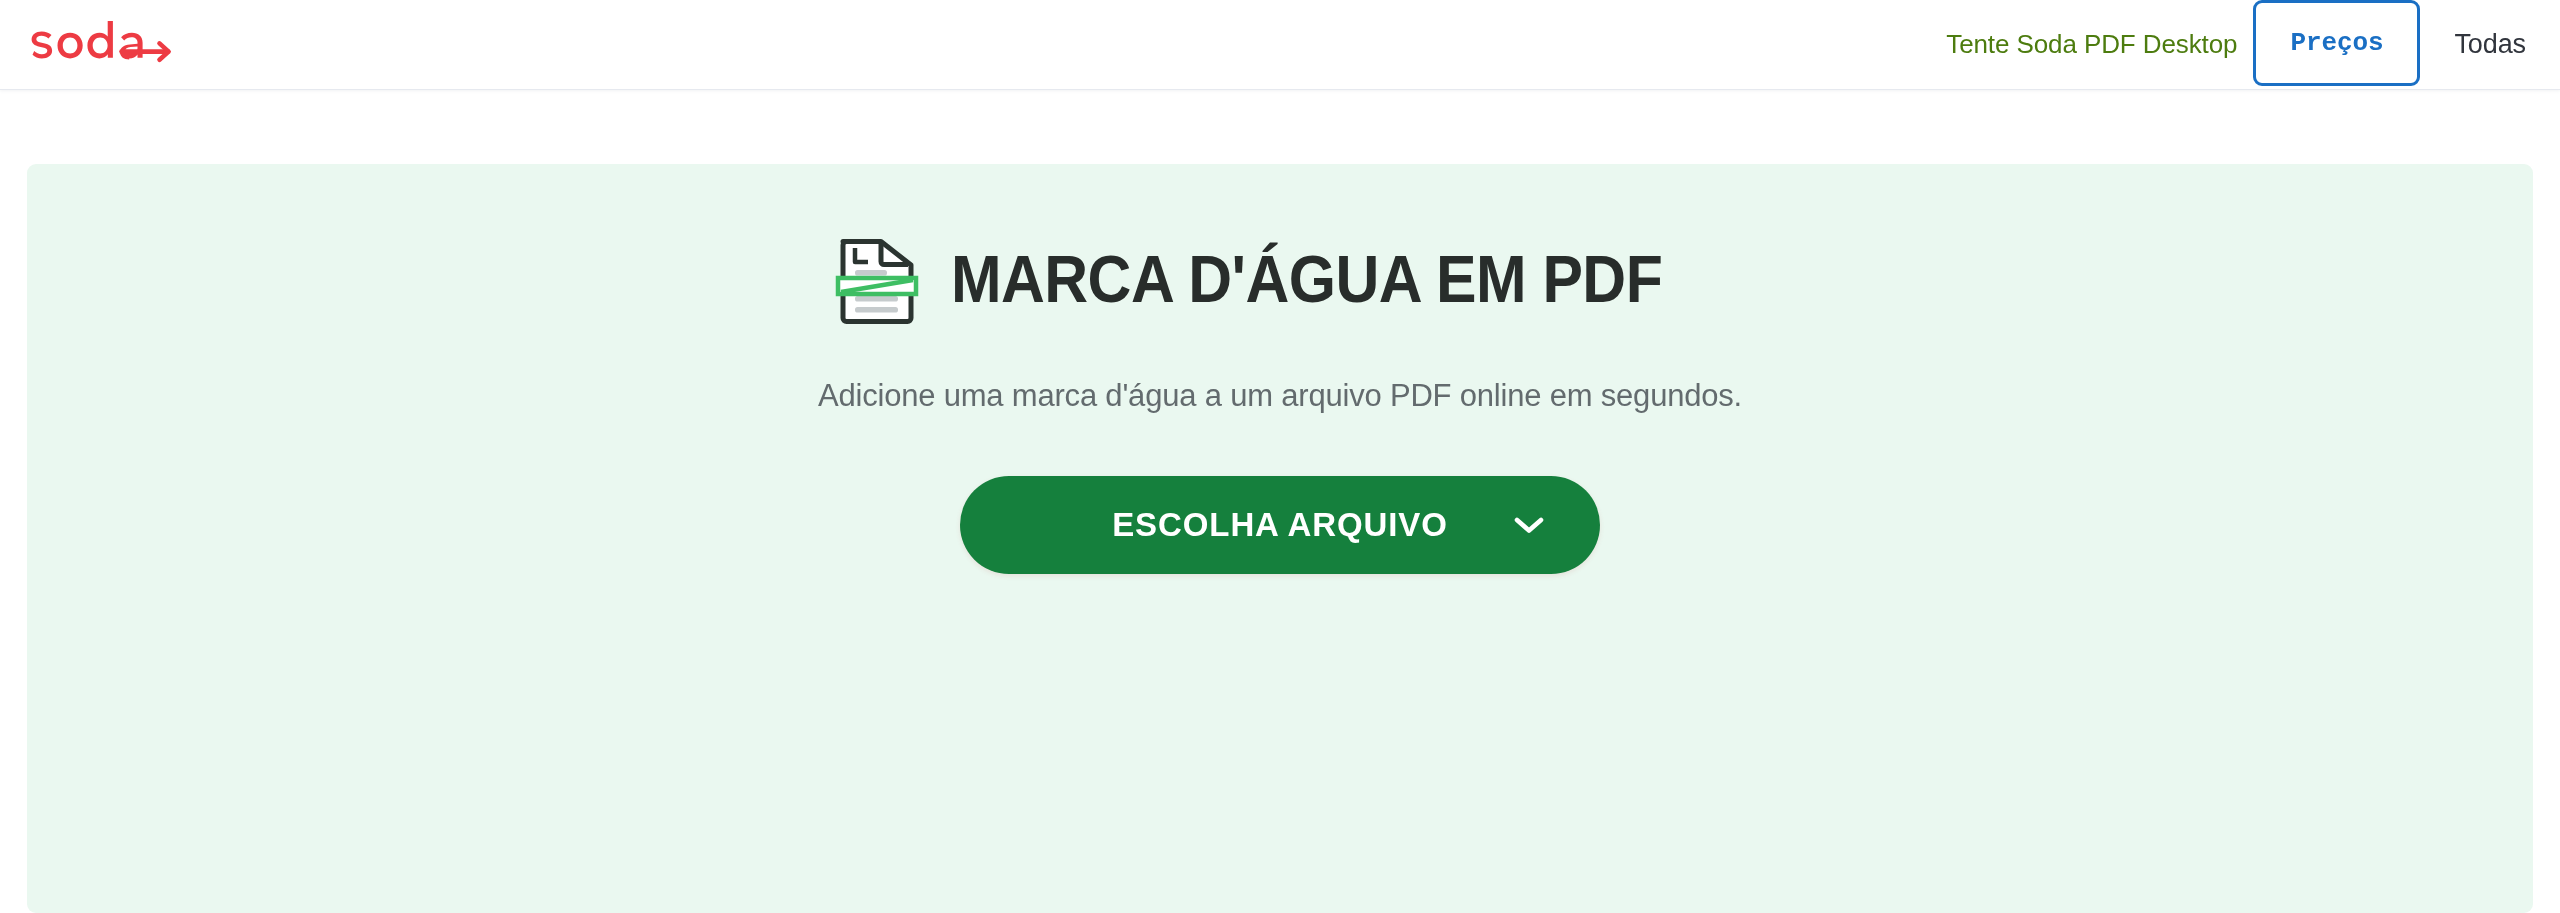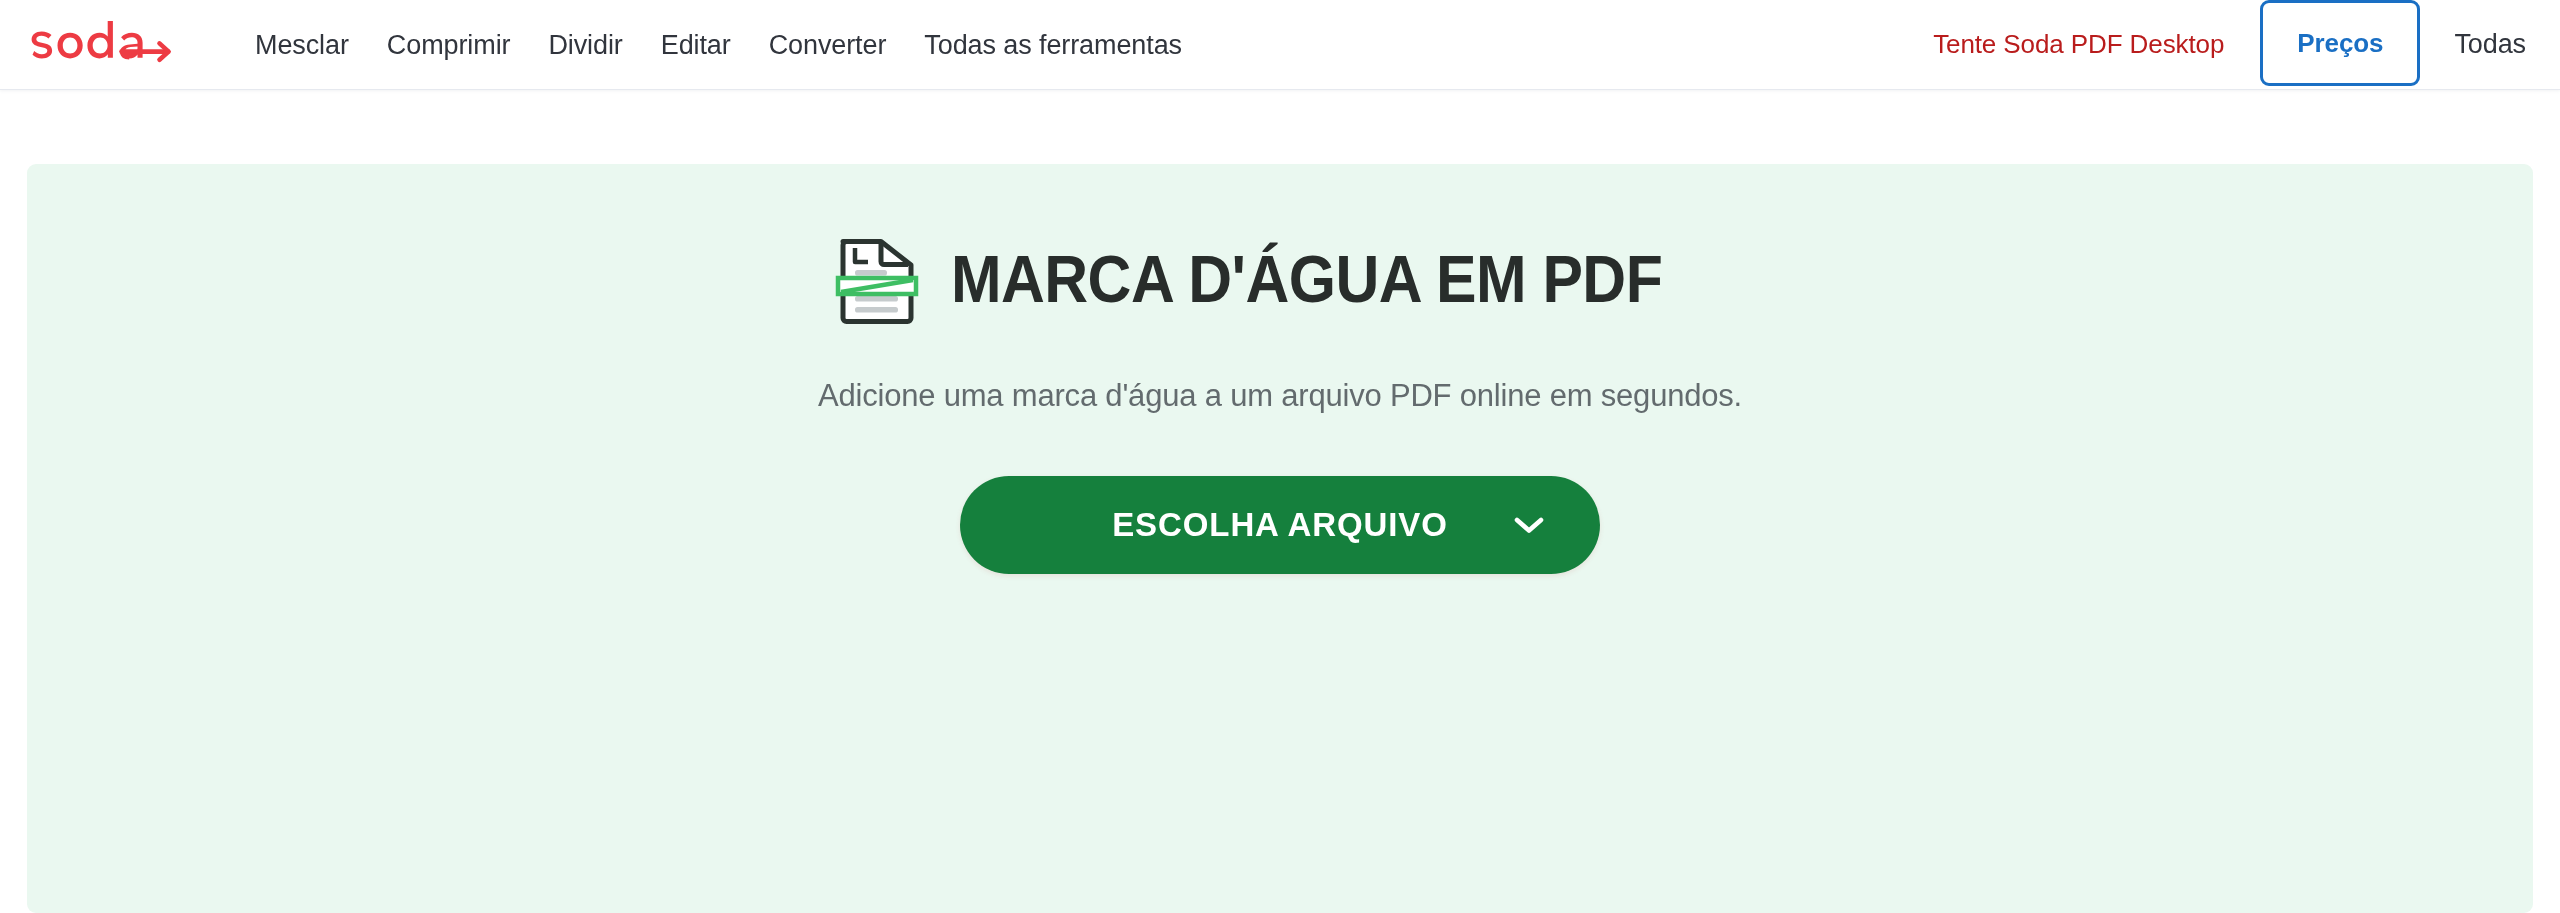--- a/index.html
+++ b/index.html
@@ -60,42 +60,43 @@
   .header-spacer { flex: 1 1 auto; }
 
   .header-right {
     display: flex;
     align-items: center;
     flex: 0 0 auto;
     gap: 0;
   }
   .desktop-link {
     font-size: 26px;
-    color: #b91c1c;
-    white-space: nowrap;
-    cursor: pointer;
-    letter-spacing: -0.1px;
-    margin-right: 36px;
+    color: #4d7c0f;
+    white-space: nowrap;
+    cursor: pointer;
+    letter-spacing: -0.1px;
+    margin-right: 16px;
   }
   .pricing-btn {
     box-sizing: border-box;
     border: 3px solid #1a6fc4;
     border-radius: 9px;
     background: #ffffff;
     color: #1a6fc4;
     font-size: 26px;
     font-weight: 700;
     letter-spacing: -0.1px;
     padding: 0 34px;
     height: 86px;
     line-height: 80px;
     white-space: nowrap;
     cursor: pointer;
     margin-top: -3px;
     margin-right: 34px;
+    font-family: Liberation Mono, monospace;
   }
   .signin-link {
     font-size: 27px;
     color: #31353d;
     white-space: nowrap;
     cursor: pointer;
     letter-spacing: -0.1px;
     padding-right: 6px;
   }
 
@@ -200,28 +201,20 @@
         <path d="M103.2 37.4c3.6 0 6.5-1.4 8.3-3.9v3.3h5.1V21.8c0-6.2-4.1-10-10.7-10-4.4 0-8.2 1.6-10.8 4.4l3.1 3.3c2-2.1 4.5-3.2 7.3-3.2 3.7 0 6 2 6 5.2v1.3l-7.6.6c-6.3.5-9.9 3.3-9.9 7.8 0 4.1 3.5 7.2 9.2 7.2zm1.1-4.3c-3.1 0-5-1.3-5-3.4 0-2.1 1.7-3.3 5.2-3.6l7-.58v1.6c0 3.4-3.1 6-7.2 6z"></path>
       </g>
 
       <g>
         <path d="M95.5 30.6 H142" stroke="#ED3B43" stroke-width="4.6" fill="none" stroke-linecap="round"></path>
         <path d="M133.5 22.4 L142.6 30.6 L133.5 38.8" stroke="#ED3B43" stroke-width="4.6" fill="none" stroke-linecap="round" stroke-linejoin="round"></path>
       </g>
     </svg>
   </div>
 
-  <nav class="nav">
-    <span class="nav-item">Mesclar</span>
-    <span class="nav-item">Comprimir</span>
-    <span class="nav-item">Dividir</span>
-    <span class="nav-item">Editar</span>
-    <span class="nav-item">Converter</span>
-    <span class="nav-item">Todas as ferramentas</span>
-  </nav>
 
   <div class="header-spacer"></div>
 
   <div class="header-right">
     <span class="desktop-link">Tente Soda PDF Desktop</span>
     <button class="pricing-btn">Preços</button>
     <span class="signin-link">Todas</span>
   </div>
 </div>
 

